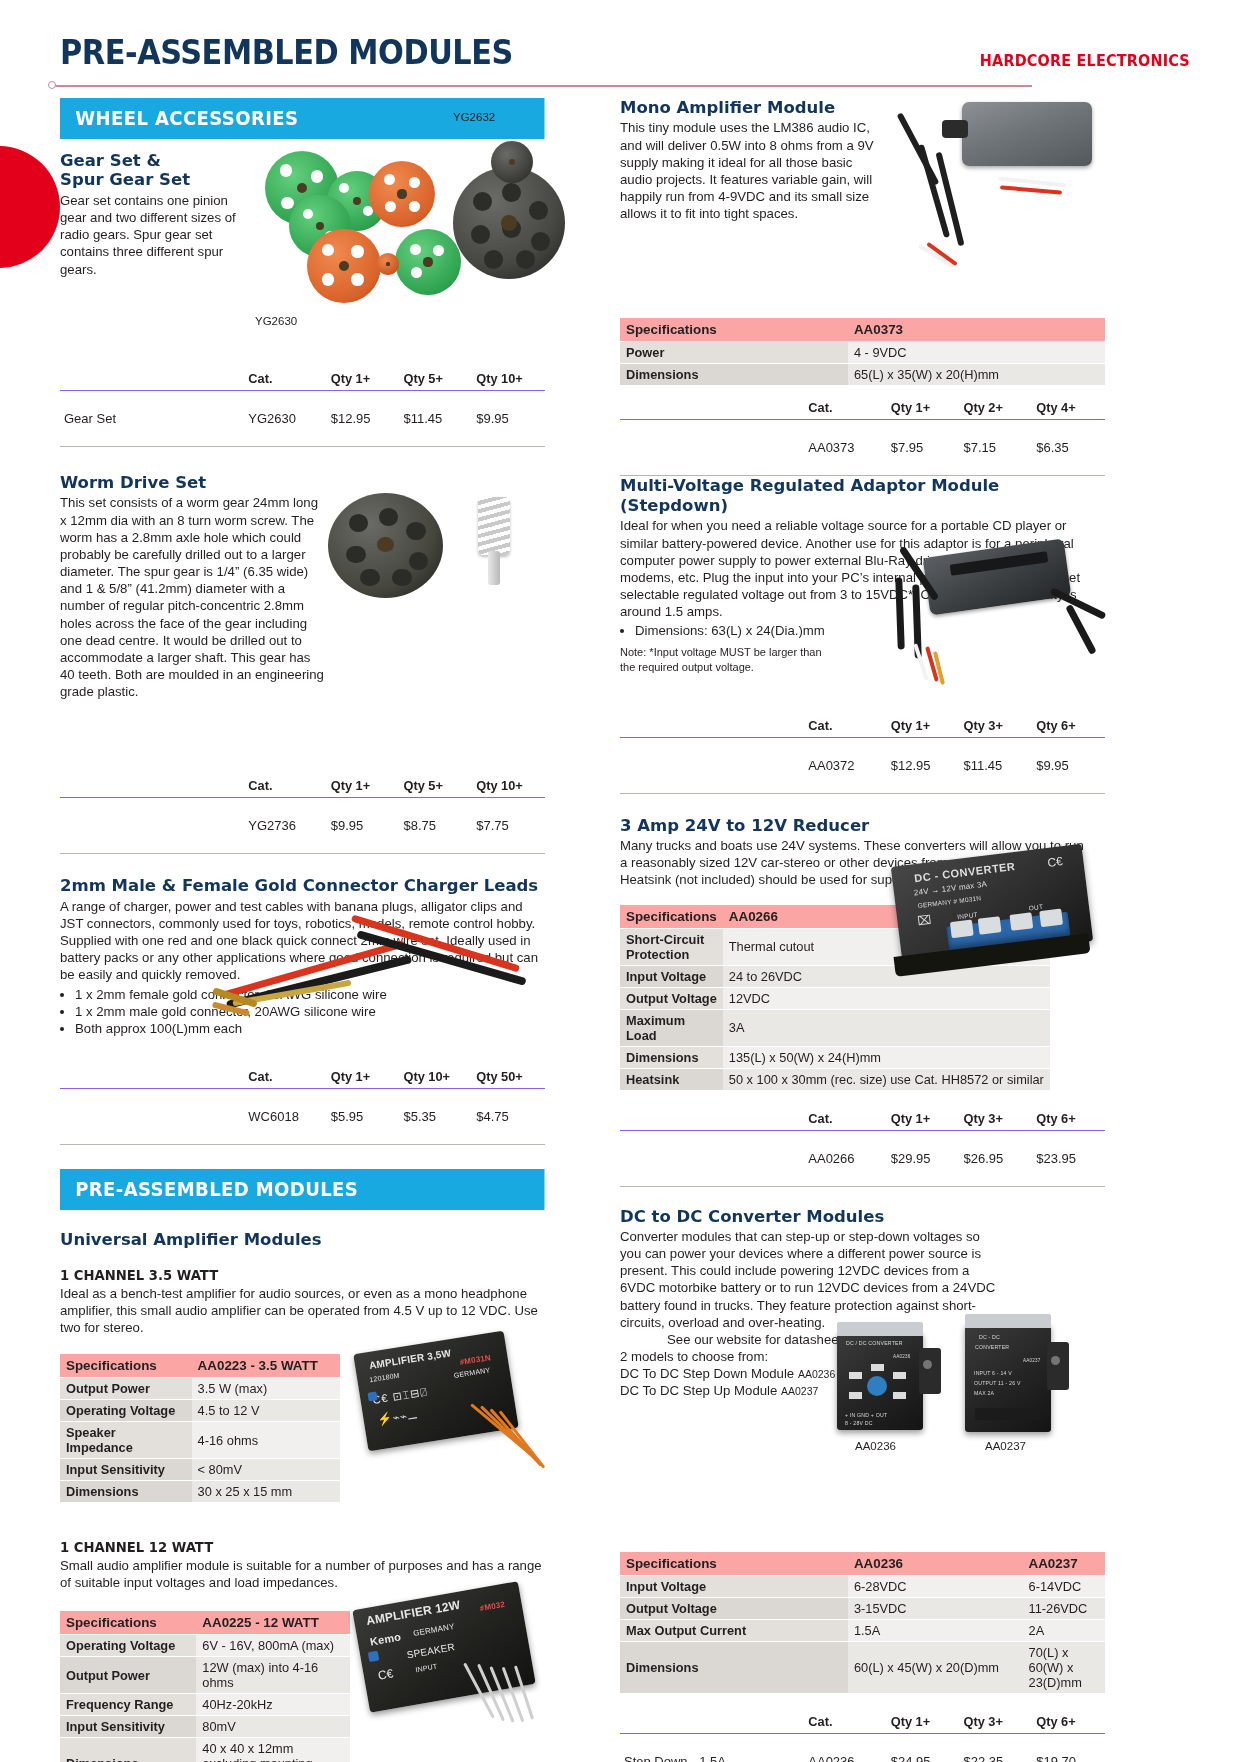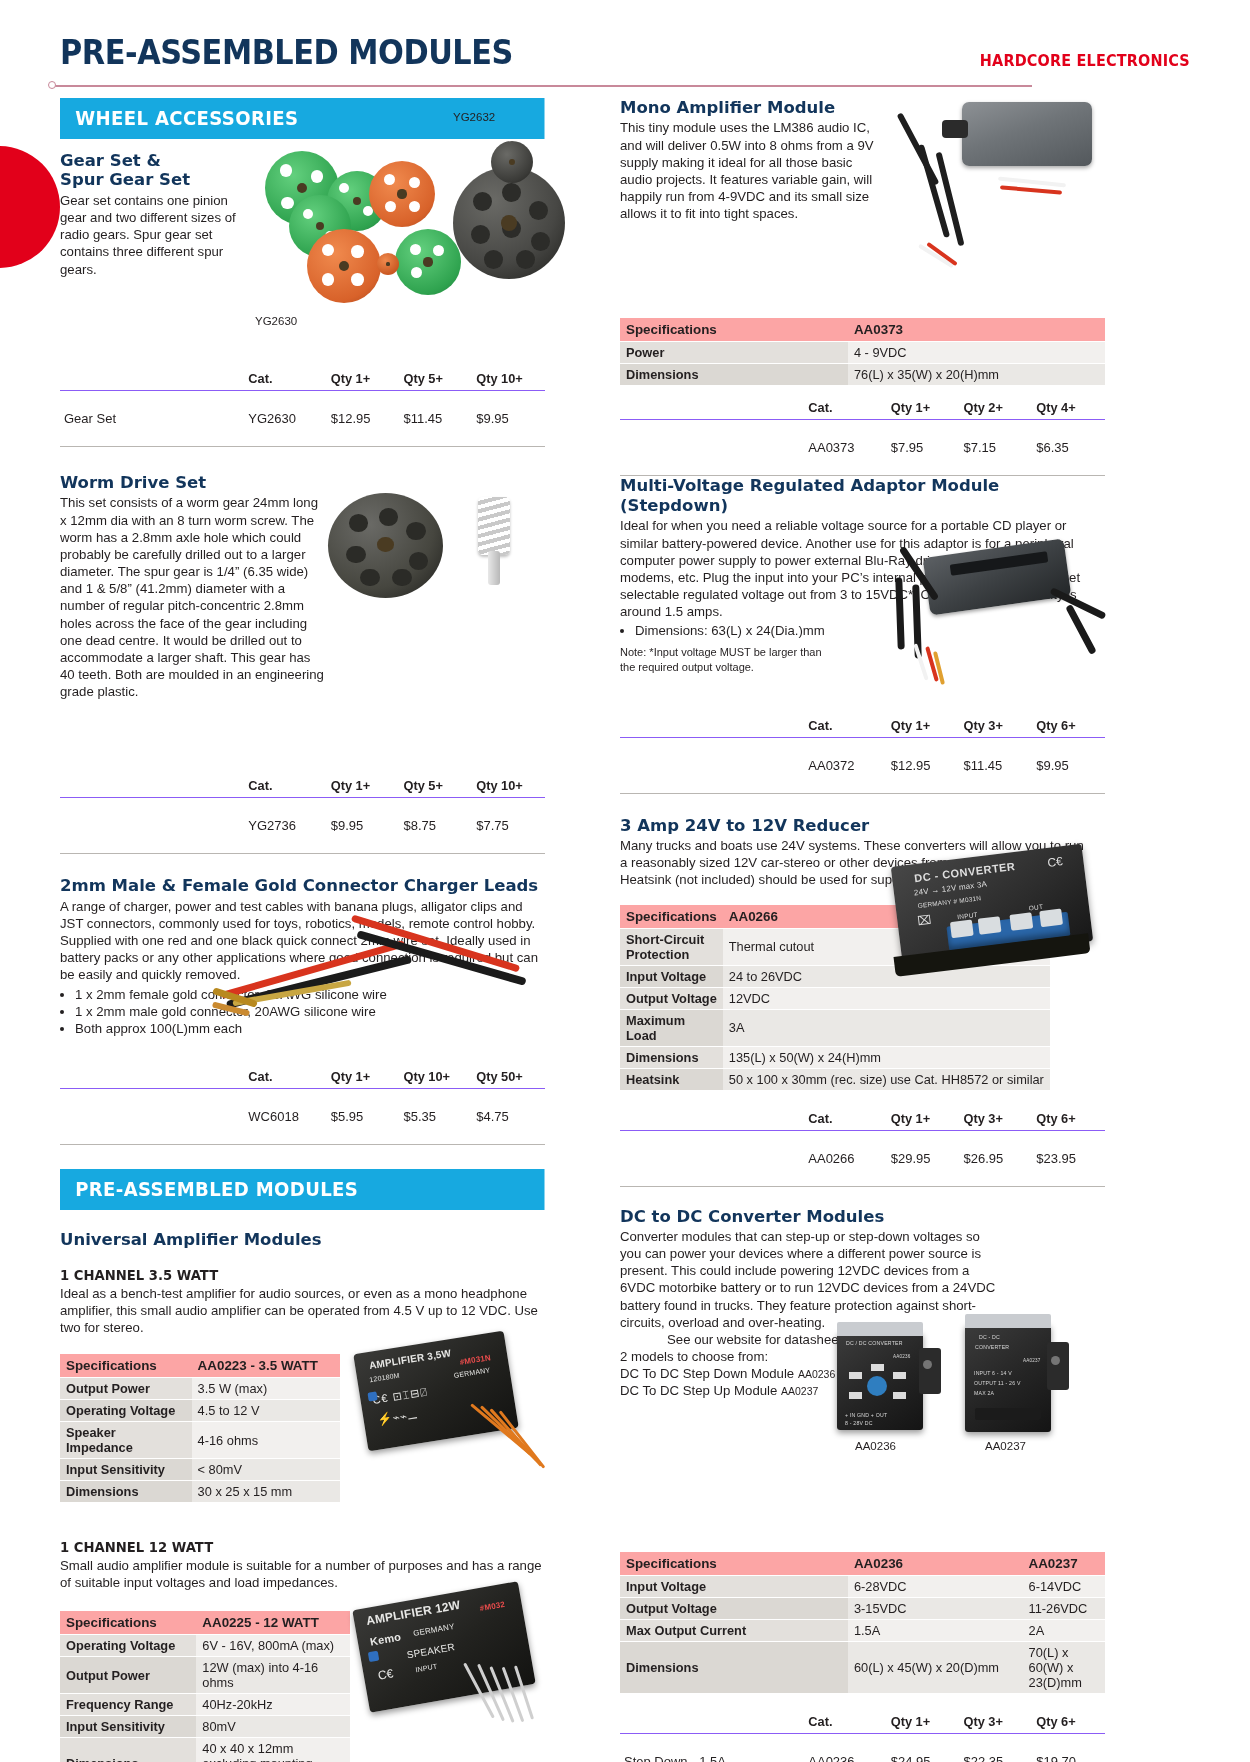--- a/index.html
+++ b/index.html
@@ -516,21 +516,21 @@
           <tr class="hdr">
         <th style="width:36%">Specifications</th>
         <th>AA0373</th>
       </tr>
       <tr>
             <td class="lbl">Power</td>
             <td class="val">4 - 9VDC</td>
           </tr>
       <tr class="alt">
             <td class="lbl">Dimensions</td>
-            <td class="val">76(L) x 35(W) x 20(H)mm</td>
+            <td class="val">65(L) x 35(W) x 20(H)mm</td>
           </tr>
     </tbody>
       </table>
 
     <table class="price" style="margin-top:12px;">
       <thead>
           <tr>
         <th class="c-name"></th>
         <th class="c-cat">Cat.</th>
         <th class="c-q">Qty 1+</th>

